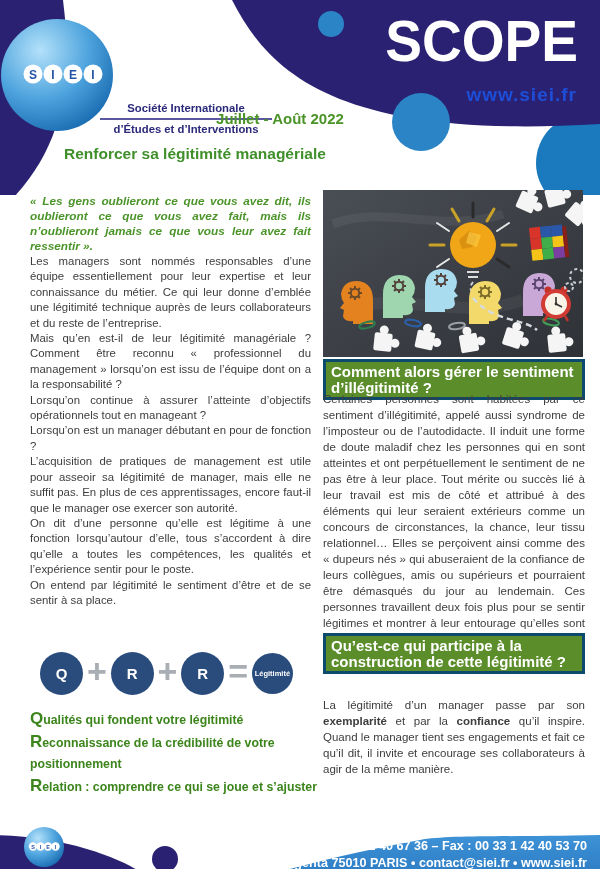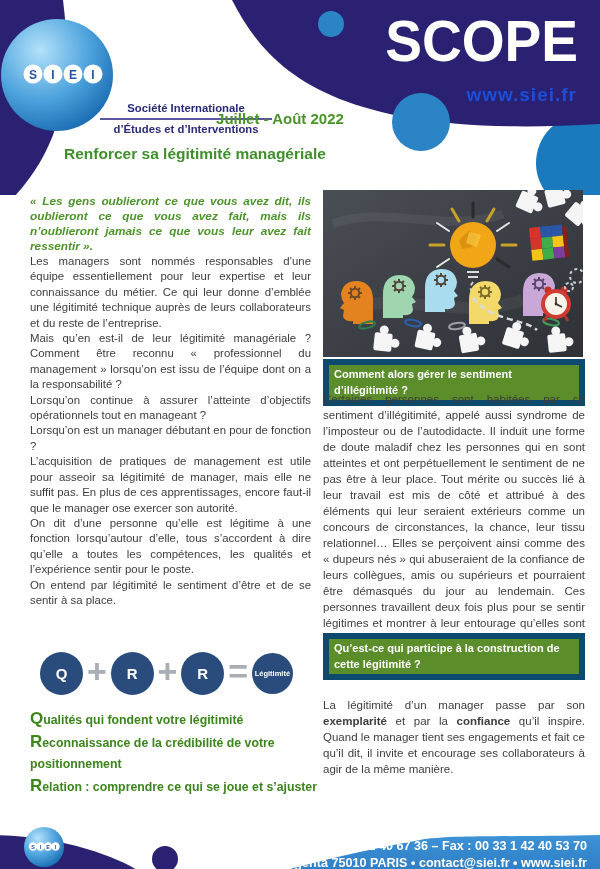--- a/index.html
+++ b/index.html
@@ -15,22 +15,22 @@
   .website-url{right:23px;top:84px;font-size:19px;font-weight:bold;color:#1d4ed8;letter-spacing:1px;}
   .issue-date{left:180px;top:110px;width:200px;text-align:center;font-size:15px;font-weight:bold;color:#4a9428;}
   .page-title{left:64px;top:145px;font-size:15.5px;font-weight:bold;color:#3f8f2a;}
   
   .left-col{left:30px;top:194px;width:281px;}
   .right-col-body{left:323px;width:262px;color:#3d3d3d;font-size:11.5px;line-height:16px;text-align:justify;}
   .body-txt{color:#3d3d3d;font-size:11.4px;line-height:15.4px;text-align:justify;}
   .body-txt p{margin:0;}
   .gap-top{margin-top:15px;}
   .intro-quote{margin:0 0 13px 0;color:#4b9429;font-weight:bold;font-style:italic;font-size:11.8px;line-height:15px;text-align:justify;}
-  .section-banner{left:323px;width:262px;box-sizing:border-box;background:#5b8e2b;border:6px solid #0c4a6e;
-    color:#ffffff;font-weight:bold;font-size:11px;line-height:15.5px;padding:2px 5px;}
+  .section-banner{left:323px;width:262px;box-sizing:border-box;background:#5b8e2b;border:3px solid #0c4a6e;
+    color:#ffffff;font-weight:bold;font-size:15px;line-height:15.5px;padding:2px 5px;}
   
   .diagram{left:40px;top:652px;width:253px;display:flex;align-items:center;justify-content:space-between;}
   .d-circle{width:43px;height:43px;border-radius:50%;background:#294c7c;color:#fff;display:flex;align-items:center;justify-content:center;
     font-weight:bold;font-size:15px;}
   .d-result{width:41px;height:41px;font-size:7.5px;}
   .d-op{color:#a9aeb5;font-weight:bold;font-size:34px;line-height:1;margin-top:-5px;}
   .legend{left:30px;top:708px;width:300px;}
   .legend-line{color:#3c851c;font-weight:bold;font-size:12.3px;line-height:21px;}
   .legend-line .cap{font-size:17px;}
   

